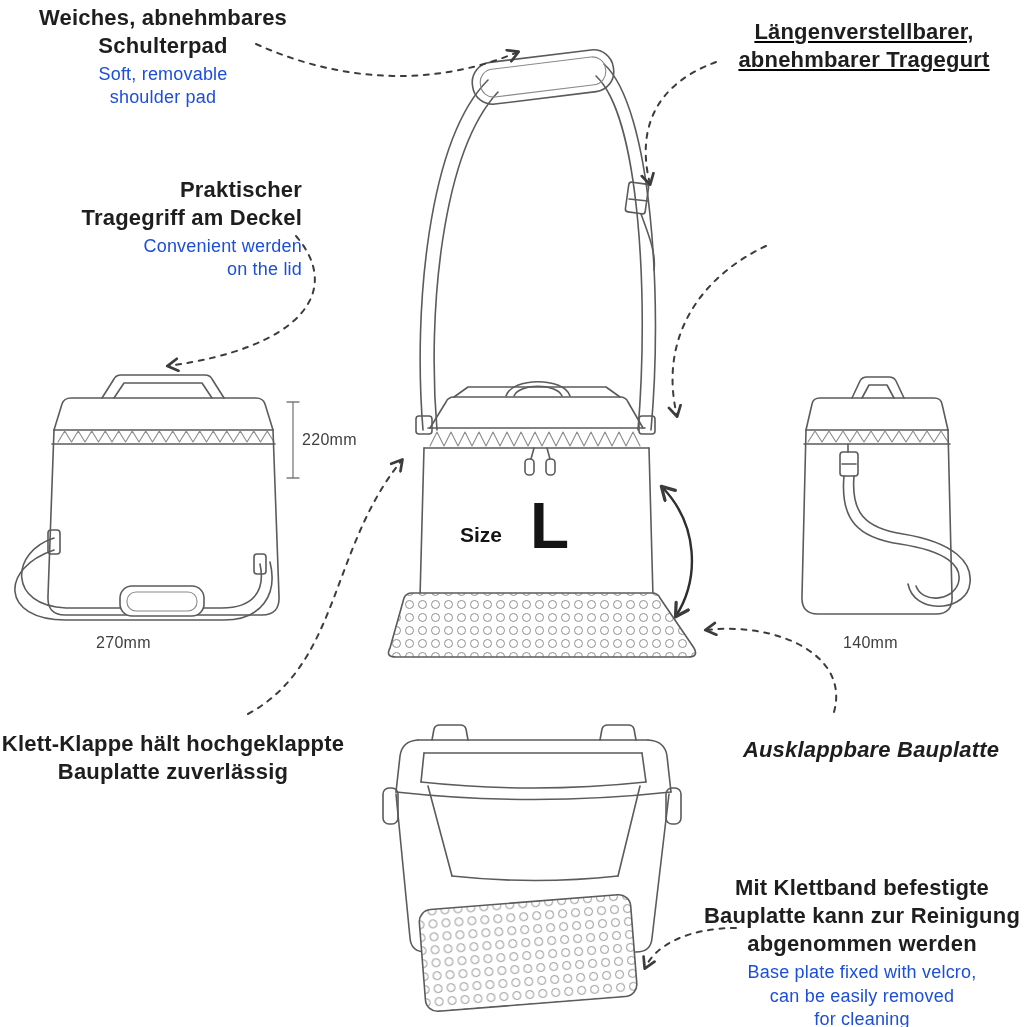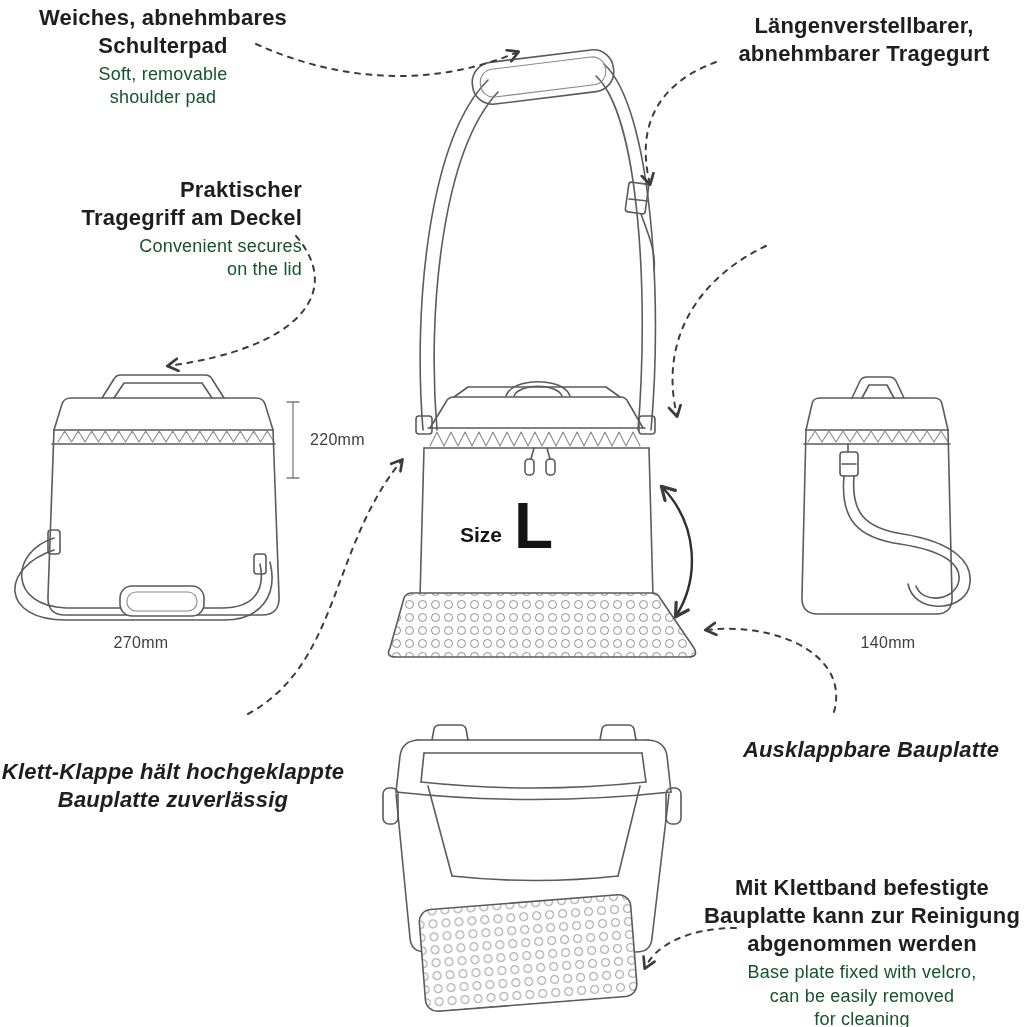--- a/index.html
+++ b/index.html
@@ -4,24 +4,24 @@
 <style>
   html,body{margin:0;padding:0;}
   body{
     width:1024px;height:1027px;position:relative;background:#ffffff;
     font-family:"Liberation Sans","DejaVu Sans",sans-serif;overflow:hidden;
   }
   .stage{position:absolute;inset:0;}
   svg.art{position:absolute;left:0;top:0;width:1024px;height:1027px;}
   .lbl{position:absolute;text-align:center;}
   .de{font-weight:bold;font-size:22px;line-height:1.28;color:#1e1e1e;white-space:pre-line;letter-spacing:.2px;}
-  .en{font-size:18px;line-height:1.28;color:#14532d;white-space:pre-line;margin-top:3px;letter-spacing:.2px;}
+  .en{font-size:18px;line-height:1.28;color:#1d4ed8;white-space:pre-line;margin-top:3px;letter-spacing:.2px;}
   .dim{position:absolute;font-size:16px;color:#3f3f3f;letter-spacing:.3px;}
-  .dim.center{text-align:center;}
-  .size-row{position:absolute;left:460px;top:498px;display:flex;align-items:flex-end;gap:12px;color:#141414;}
+  .dim.center{}
+  .size-row{position:absolute;left:460px;top:498px;display:flex;align-items:flex-end;gap:28px;color:#141414;}
   .size-word{font-size:21px;font-weight:bold;padding-bottom:9px;}
   .size-letter{font-size:64px;font-weight:bold;line-height:.9;}
 </style>
 </head>
 <body>
 
 <div class="stage">
 
   <svg class="art" viewBox="0 0 1024 1027" aria-hidden="true">
     <defs>
@@ -171,52 +171,52 @@
     </g>
   </svg>
 
   <div class="lbl" style="left:30px;top:4px;width:266px;">
     <div class="de">Weiches, abnehmbares
 Schulterpad</div>
     <div class="en">Soft, removable
 shoulder pad</div>
   </div>
 
-  <div class="lbl" style="left:726px;top:12px;width:276px;">
+  <div class="lbl" style="left:726px;top:18px;width:276px;text-decoration:underline;">
     <div class="de">Längenverstellbarer,
 abnehmbarer Tragegurt</div>
   </div>
 
   <div class="lbl" style="left:58px;top:176px;width:244px;text-align:right;">
     <div class="de">Praktischer
 Tragegriff am Deckel</div>
-    <div class="en">Convenient secures
+    <div class="en">Convenient werden
 on the lid</div>
   </div>
 
 
-  <div class="lbl" style="left:0px;top:758px;width:346px;font-style:italic;">
+  <div class="lbl" style="left:0px;top:730px;width:346px;">
     <div class="de">Klett-Klappe hält hochgeklappte
 Bauplatte zuverlässig</div>
   </div>
 
   <div class="lbl" style="left:722px;top:736px;width:298px;font-style:italic;">
     <div class="de">Ausklappbare Bauplatte</div>
   </div>
 
   <div class="lbl" style="left:698px;top:874px;width:328px;">
     <div class="de">Mit Klettband befestigte
 Bauplatte kann zur Reinigung
 abgenommen werden</div>
     <div class="en">Base plate fixed with velcro,
 can be easily removed
 for cleaning</div>
   </div>
 
-  <div class="dim" style="left:310px;top:431px;text-align:right;">220mm</div>
+  <div class="dim" style="left:302px;top:431px;text-align:right;">220mm</div>
   <div class="dim center" style="left:96px;top:634px;width:90px;">270mm</div>
   <div class="dim center" style="left:843px;top:634px;width:90px;">140mm</div>
 
   <div class="size-row">
     <span class="size-word">Size</span>
     <span class="size-letter">L</span>
   </div>
 
 </div>
 

